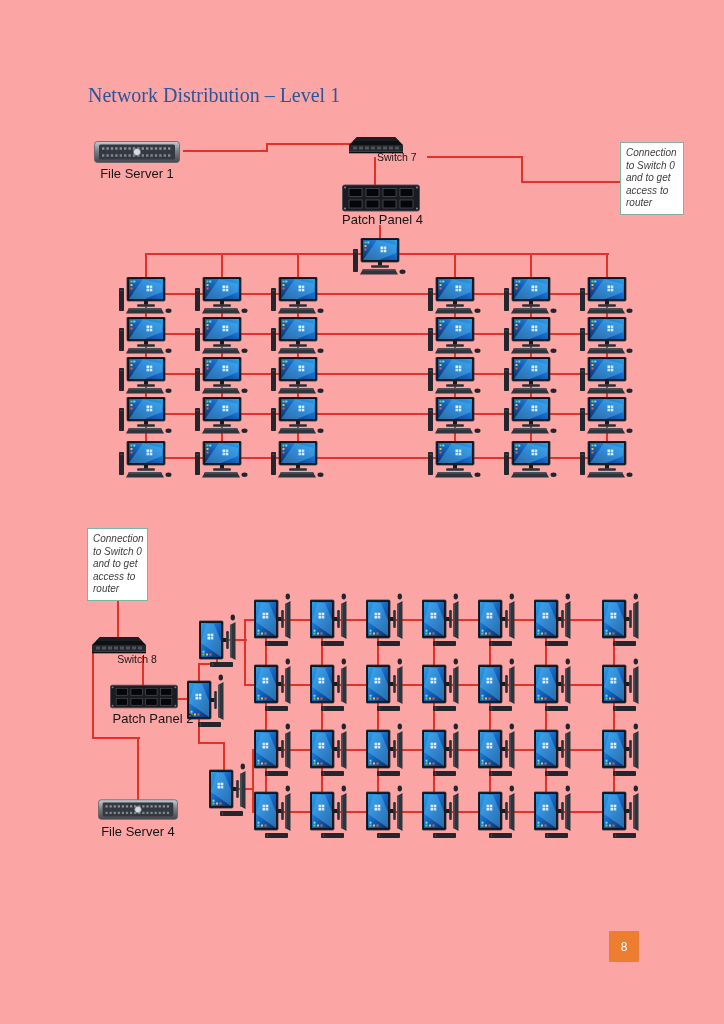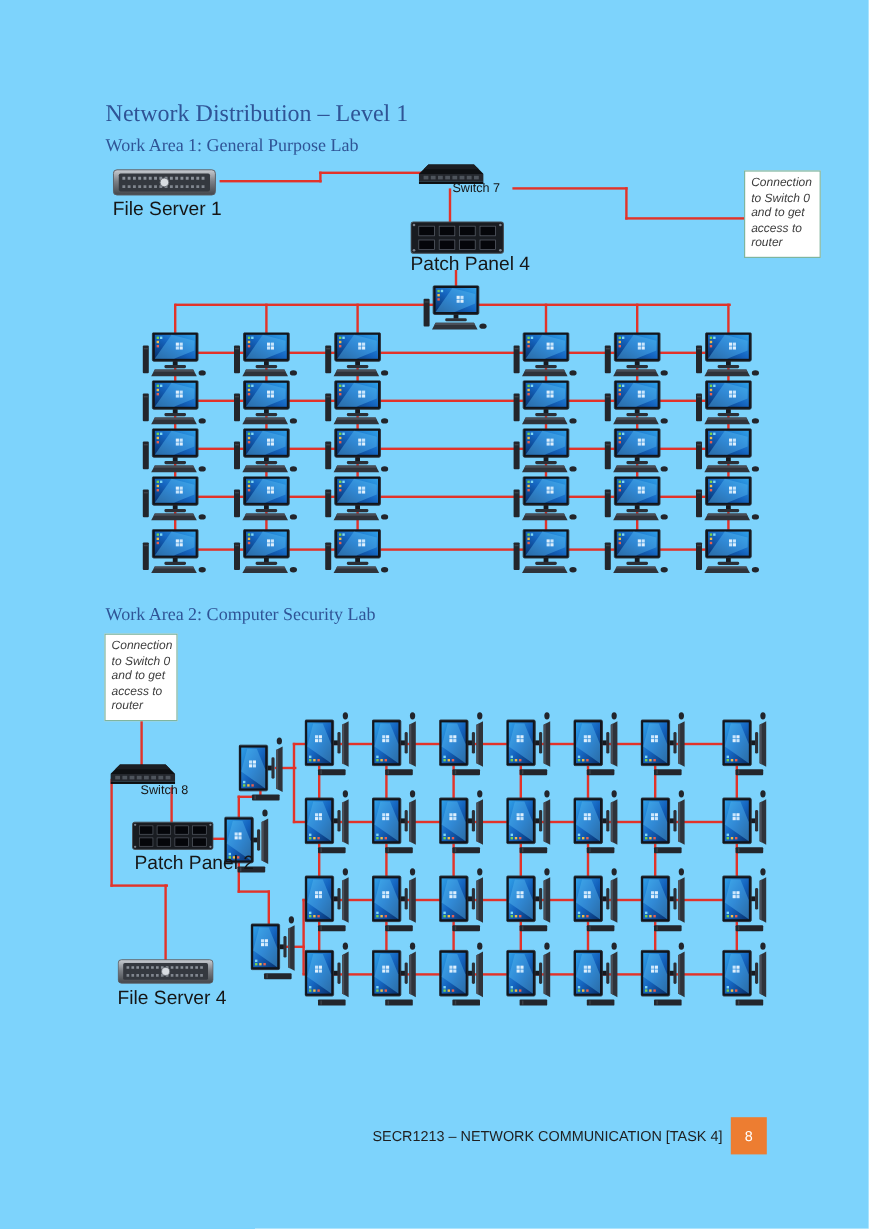--- a/index.html
+++ b/index.html
@@ -1,25 +1,25 @@
 <!DOCTYPE html>
 <html><head>
 <meta charset="utf-8">
 <style>
   html,body{margin:0;padding:0;background:#fff;}
-  #page{position:relative;width:724px;height:1024px;background:#7dd3fc;
+  #page{position:relative;width:724px;height:1024px;background:#fca5a5;
         font-family:"Liberation Sans",sans-serif;overflow:hidden;}
   .h1{position:absolute;left:88px;top:84px;font-family:"Liberation Serif",serif;
       font-size:20px;font-weight:400;color:var(--blue);white-space:nowrap;z-index:5;}
   .h2{position:absolute;font-family:"Liberation Serif",serif;font-size:15px;
       font-weight:400;color:var(--blue);white-space:nowrap;z-index:5;}
   #wa1-title{left:88px;top:114px;}
   #wa2-title{left:88px;top:505px;}
   .dev{position:absolute;z-index:3;line-height:0;}
-  .dlabel{position:absolute;z-index:4;font-size:16px;color:#161616;text-align:center;white-space:nowrap;}
+  .dlabel{position:absolute;z-index:4;font-size:13px;color:#161616;text-align:center;white-space:nowrap;}
   .note{position:absolute;z-index:4;background:#fff;border:1px solid var(--green);
         font-style:italic;font-size:10px;line-height:1.25;color:#3d3d3d;
         padding:4px 5px;width:64px;box-sizing:border-box;}
   .line{position:absolute;background:var(--red);z-index:1;}
   .pc{position:absolute;z-index:2;width:58px;height:40px;line-height:0;}
   .pcp{position:absolute;z-index:2;width:40px;height:58px;}
   .pcp .rot{position:absolute;left:-9px;top:9px;width:58px;height:40px;
             transform:rotate(-90deg);line-height:0;}
   .ftext{position:absolute;right:122px;top:940px;font-size:12px;color:#1f1f1f;
          white-space:nowrap;z-index:5;}
@@ -41,22 +41,20 @@
       </linearGradient>
       <linearGradient id="g-srv" x1="0" y1="0" x2="0" y2="1">
         <stop offset="0" stop-color="#c9cdd3"></stop>
           <stop offset="0.45" stop-color="#7d8187"></stop>
           <stop offset="1" stop-color="#43464b"></stop>
       </linearGradient>
     </defs>
   </svg>
 
   <div class="h1">Network Distribution – Level 1</div>
-  <div class="h2" id="wa1-title">Work Area 1: General Purpose Lab</div>
-  <div class="h2" id="wa2-title">Work Area 2: Computer Security Lab</div>
 
   <div class="dev" style="left:94px;top:140px;">
     <svg width="86" height="25" viewBox="0 0 86 25">
       <rect x="0.5" y="1.5" width="85" height="21" rx="3" fill="url(#g-srv)" stroke="#595d63" stroke-width="0.8"></rect>
       <rect x="5" y="4.5" width="76" height="15" rx="1.5" fill="#34383f"></rect>
       <line x1="8" y1="8.5" x2="78" y2="8.5" stroke="#8c929b" stroke-width="2.4" stroke-dasharray="2.4 2"></line>
       <line x1="8" y1="15.5" x2="78" y2="15.5" stroke="#80868f" stroke-width="2.4" stroke-dasharray="2.4 2"></line>
       <circle cx="43" cy="12" r="3.6" fill="#d8dce1" stroke="#6b7077" stroke-width="0.8"></circle>
     </svg>
   </div>
@@ -156,21 +154,20 @@
     <svg width="80" height="24" viewBox="0 0 86 25">
       <rect x="0.5" y="1.5" width="85" height="21" rx="3" fill="url(#g-srv)" stroke="#595d63" stroke-width="0.8"></rect>
       <rect x="5" y="4.5" width="76" height="15" rx="1.5" fill="#34383f"></rect>
       <line x1="8" y1="8.5" x2="78" y2="8.5" stroke="#8c929b" stroke-width="2.4" stroke-dasharray="2.4 2"></line>
       <line x1="8" y1="15.5" x2="78" y2="15.5" stroke="#80868f" stroke-width="2.4" stroke-dasharray="2.4 2"></line>
       <circle cx="43" cy="12" r="3.6" fill="#d8dce1" stroke="#6b7077" stroke-width="0.8"></circle>
     </svg>
   </div>
   <div class="dlabel" style="left:98px;top:824px;width:80px;">File Server 4</div>
 
-  <div class="ftext">SECR1213 – NETWORK COMMUNICATION [TASK 4]</div>
   <div class="badge">8</div>
 
 <div class="line" style="left: 183px; top: 150px; width: 85px; height: 2px;"></div>
     <div class="line" style="left: 266px; top: 143px; width: 2px; height: 9px;"></div>
     <div class="line" style="left: 266px; top: 143px; width: 88px; height: 2px;"></div>
     <div class="line" style="left: 427px; top: 156px; width: 96px; height: 2px;"></div>
     <div class="line" style="left: 521px; top: 156px; width: 2px; height: 27px;"></div>
     <div class="line" style="left: 521px; top: 181px; width: 100px; height: 2px;"></div>
     <div class="line" style="left: 374px; top: 157px; width: 2px; height: 30px;"></div>
     <div class="line" style="left: 379px; top: 225px; width: 2px; height: 14px;"></div>

